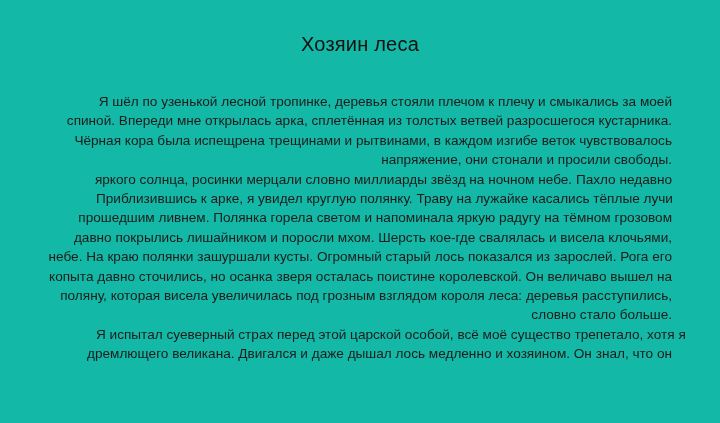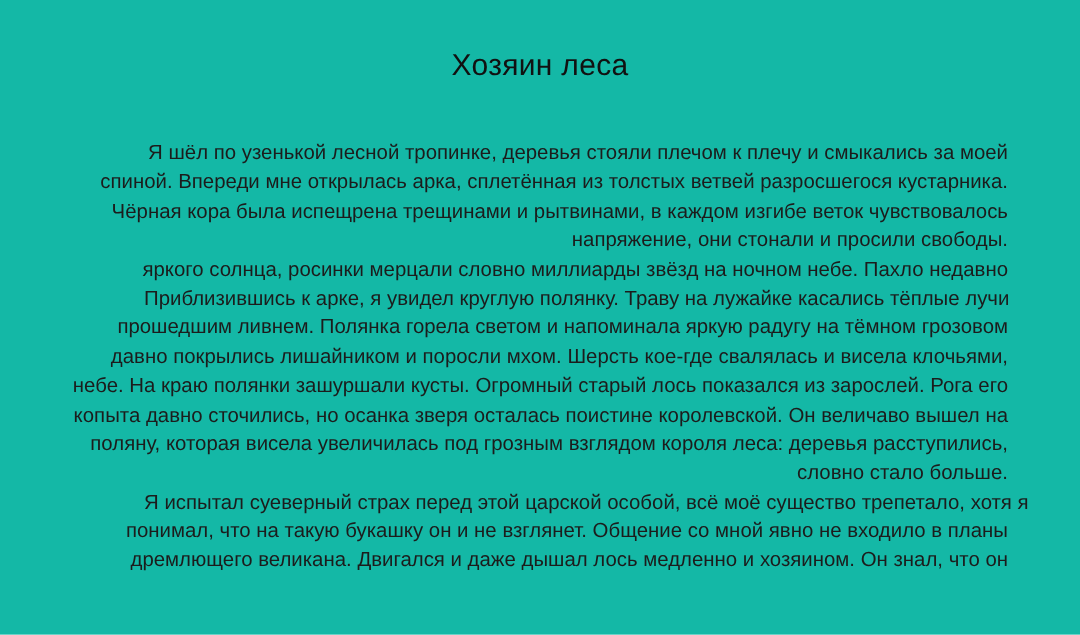--- a/index.html
+++ b/index.html
@@ -30,17 +30,16 @@
       <div class="line indent">Приблизившись к арке, я увидел круглую полянку. Траву на лужайке касались тёплые лучи</div>
       <div class="line">прошедшим ливнем. Полянка горела светом и напоминала яркую радугу на тёмном грозовом</div>
       <div class="line">давно покрылись лишайником и поросли мхом. Шерсть кое-где свалялась и висела клочьями,</div>
       <div class="line">небе. На краю полянки зашуршали кусты. Огромный старый лось показался из зарослей. Рога его</div>
       <div class="line">копыта давно сточились, но осанка зверя осталась поистине королевской. Он величаво вышел на</div>
       <div class="line">поляну, которая висела увеличилась под грозным взглядом короля леса: деревья расступились,</div>
       <div class="line">словно стало больше.</div>
     </div>
     <div>
       <div class="line indent">Я испытал суеверный страх перед этой царской особой, всё моё существо трепетало, хотя я</div>
-      <div class="line">понимал, что на такую букашку он и не взглянет. Общение со мной явно не входило в планы</div>
       <div class="line">дремлющего великана. Двигался и даже дышал лось медленно и хозяином. Он знал, что он</div>
     </div>
   </div>
 </div>
 
 </body></html>

